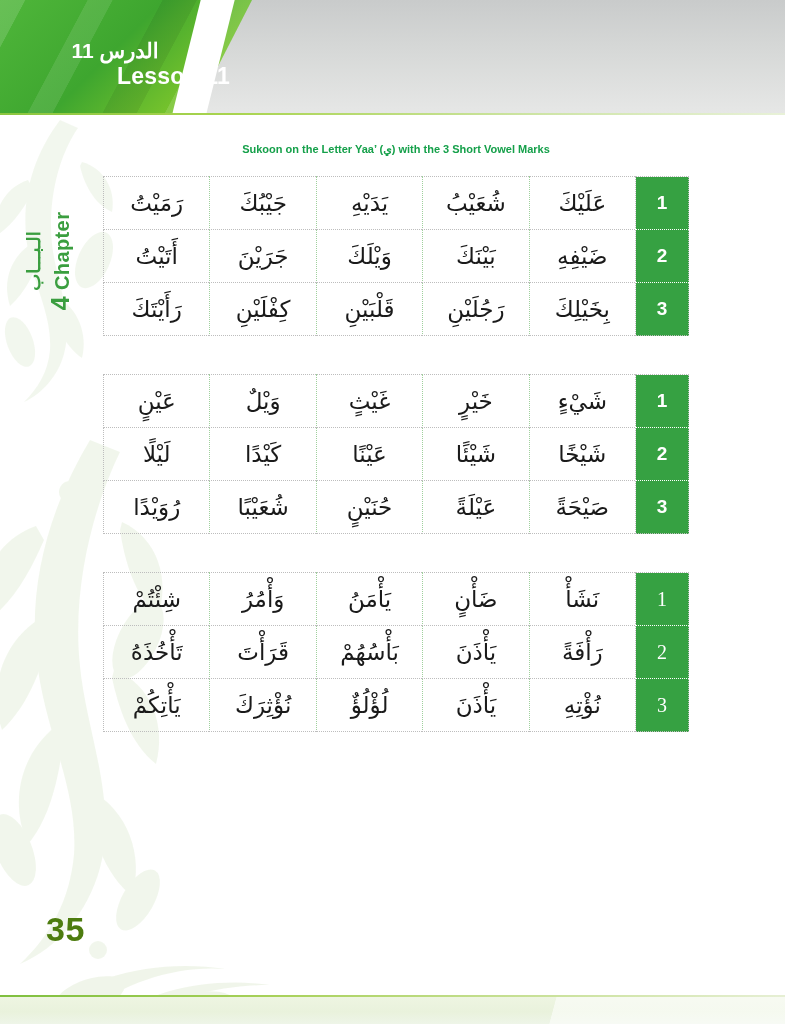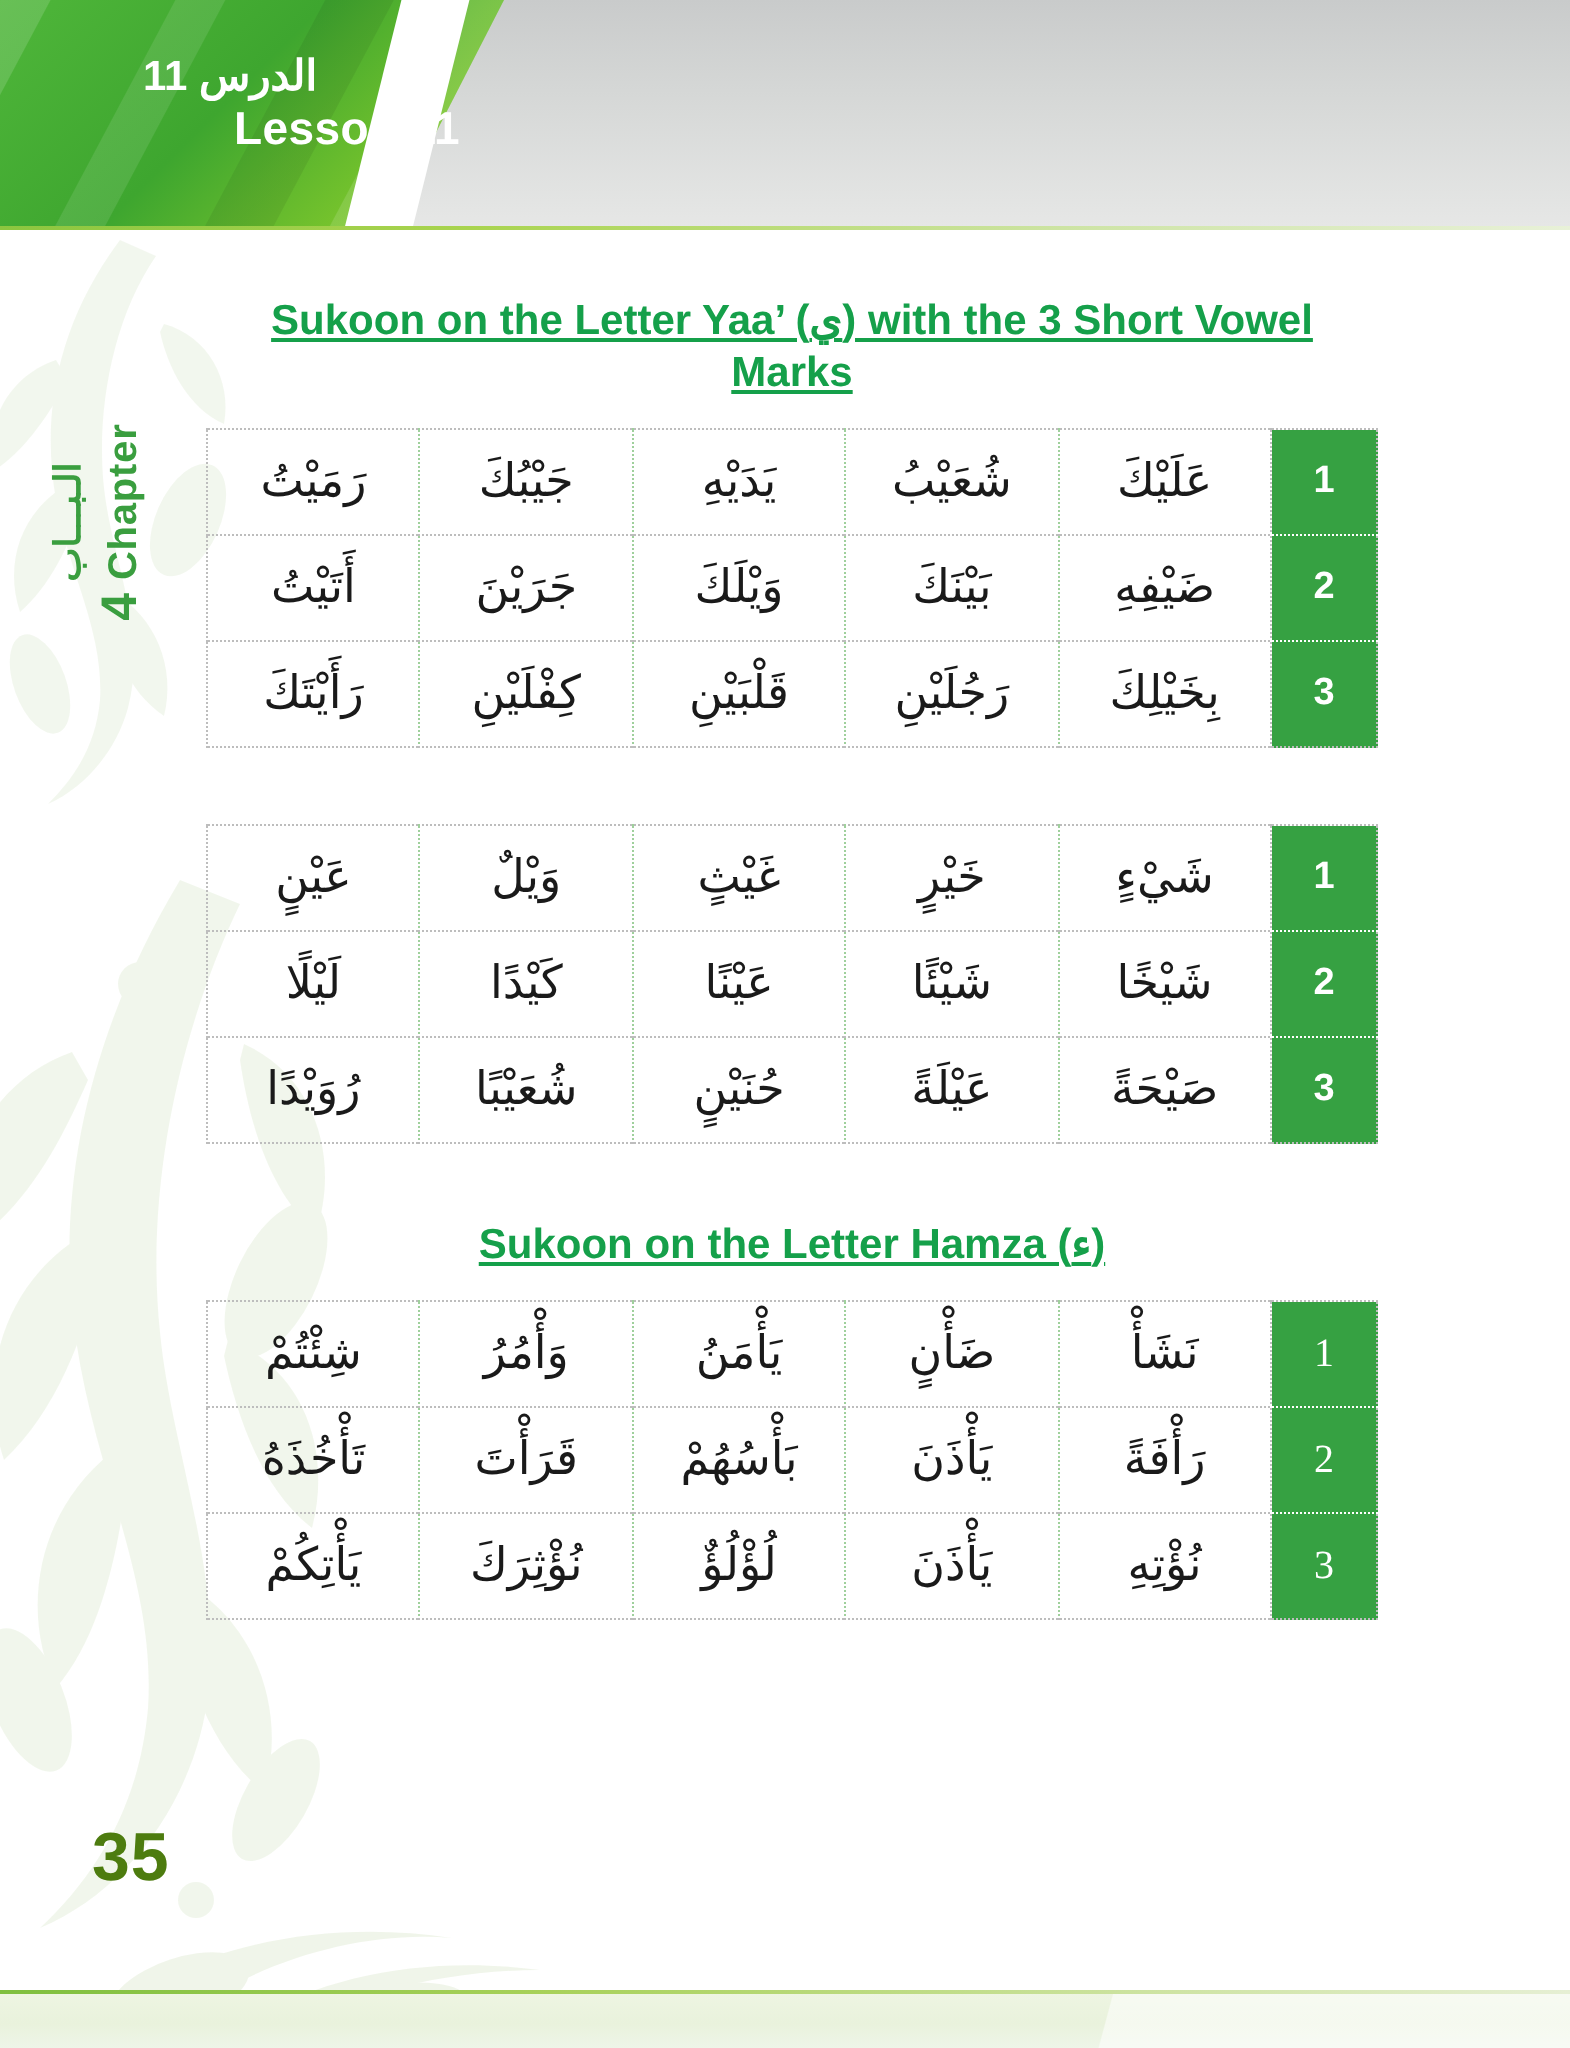--- a/index.html
+++ b/index.html
@@ -53,21 +53,21 @@
   .header-slash {
     position: absolute;
     top: -6px; left: 186px;
     width: 34px;
     height: 130px;
     background: #ffffff;
     transform: skewX(-14deg);
   }
   .header-titles {
     position: absolute;
-    top: 26px;
+    top: 38px;
     left: 0;
     width: 230px;
     text-align: center;
     color: #ffffff;
     z-index: 4;
   }
   .header-title-ar {
     font-size: 21px;
     line-height: 26px;
     direction: rtl;
@@ -160,25 +160,24 @@
     color: #15a04a;
     font-size: 20px;
     line-height: 28px;
     direction: rtl;
     font-weight: 600;
     margin: 0 0 2px 0;
   }
   .sec-title-en {
     text-align: center;
     color: #15a04a;
-    font-size: 21px;
+    font-size: 11px;
     line-height: 26px;
     font-weight: 600;
-    margin: 16px 0 14px 0;
-    text-decoration: underline;
+    margin: 4px 0 14px 0;
   }
   .sec-title-en .ar-inline {
     direction: rtl;
     unicode-bidi: isolate;
   }
 
   
   .wtable {
     width: 586px;
     border-collapse: collapse;
@@ -382,21 +381,20 @@
             <td><span class="word">عَيْلَةً</span></td>
             <td><span class="word">حُنَيْنٍ</span></td>
             <td><span class="word">شُعَيْبًا</span></td>
             <td><span class="word">رُوَيْدًا</span></td>
           </tr>
         </tbody>
       </table>
     </div>
 
     <div class="section" style="margin-top:38px;">
-      <h3 class="sec-title-en"><span>Sukoon on the Letter Hamza (</span><span class="ar-inline">ء</span><span>)</span></h3>
       <table class="wtable t3">
         <tbody>
           <tr>
             <td class="num">1</td>
             <td><span class="word">نَشَأْ</span></td>
             <td><span class="word">ضَأْنٍ</span></td>
             <td><span class="word">يَأْمَنُ</span></td>
             <td><span class="word">وَأْمُرُ</span></td>
             <td><span class="word">شِئْتُمْ</span></td>
           </tr>

